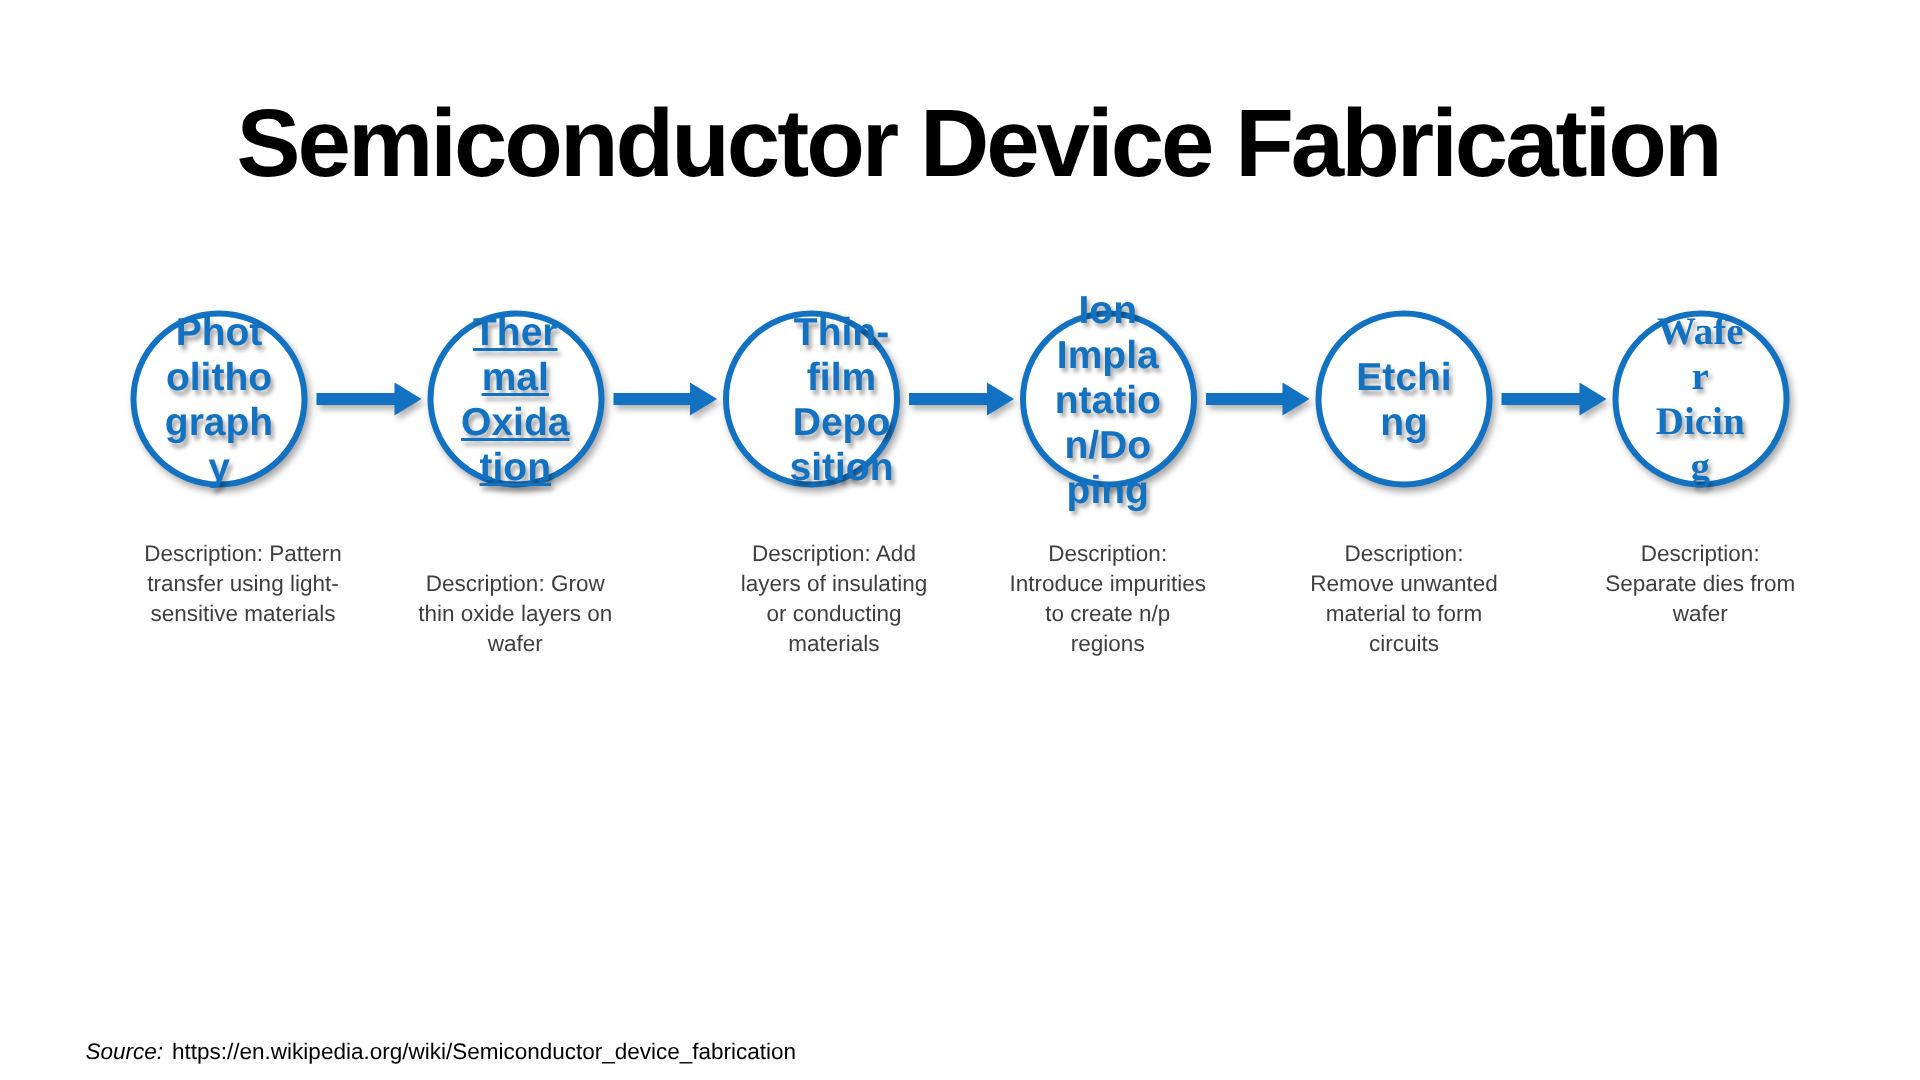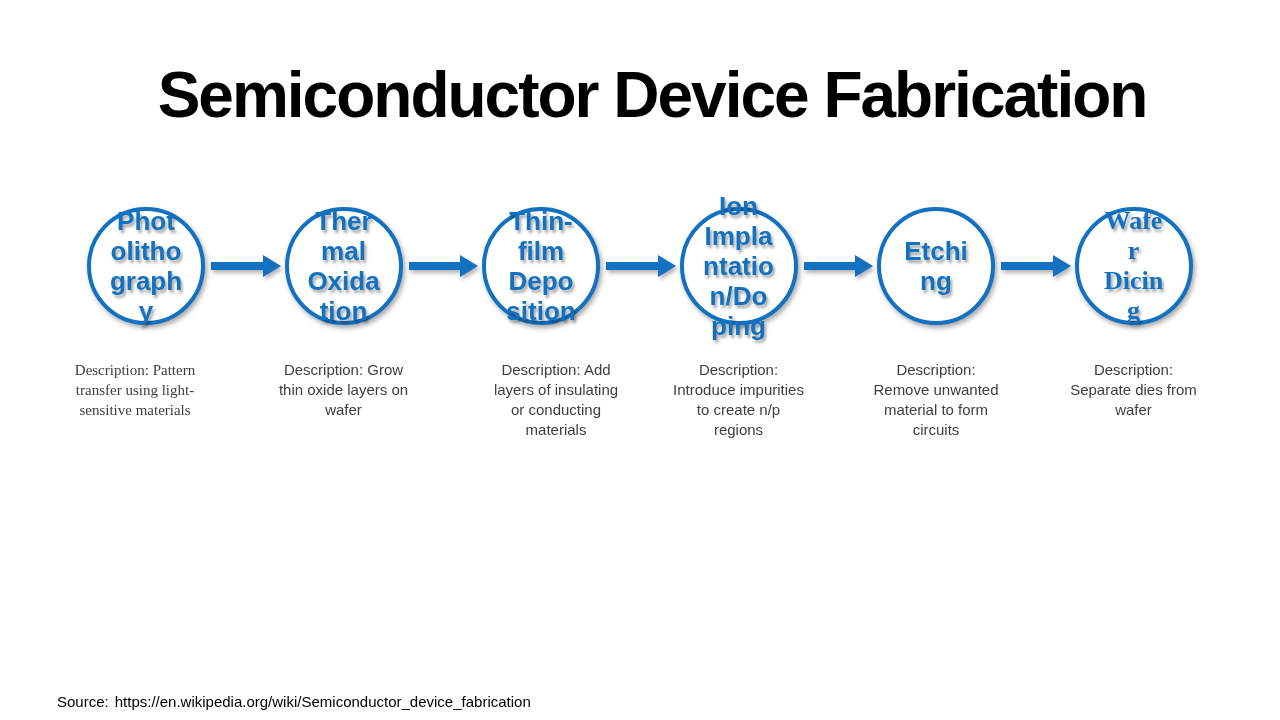--- a/index.html
+++ b/index.html
@@ -49,53 +49,53 @@
     position:absolute;right:0;top:0;width:0;height:0;
     border-top:11px solid transparent;
     border-bottom:11px solid transparent;
     border-left:18px solid var(--blue);
   }
 
   .source{
     position:absolute;left:57px;top:693px;
     font-size:15px;color:#000000;
   }
-  .source-label{margin-right:6px;}
+  .source-label{font-style:italic;margin-right:6px;}
 </style>
 </head>
 <body>
 
 <div class="slide">
   <h1 class="title">Semiconductor Device Fabrication</h1>
   <div class="flow" id="flow">
   <div class="step">
     <div class="circle" style="left: 87px;"></div>
     <div class="label" style="left: 81px; top: 206px;">Phot<br>olitho<br>graph<br>y</div>
-    <div class="desc" style="left: 43px; font-family: Liberation Serif, serif;">Description: Pattern<br>transfer using light-<br>sensitive materials</div>
+    <div class="desc" style="left: 70px;">Description: Pattern<br>transfer using light-<br>sensitive materials</div>
   </div>
 
   <div class="arrow" style="left: 211px; width: 69.5px;">
     <div class="arrow-line"></div>
     <div class="arrow-head"></div>
   </div>
 
   <div class="step">
     <div class="circle" style="left: 284.5px;"></div>
-    <div class="label" style="left: 278.5px; top: 206px;">Ther<br>mal<br>Oxida<br>tion</div>
-    <div class="desc" style="left: 251.5px;">Description: Grow<br>thin oxide layers on<br>wafer</div>
+    <div class="label" style="left: 278.5px; top: 206px; text-decoration: underline;">Ther<br>mal<br>Oxida<br>tion</div>
+    <div class="desc" style="left: 251.5px; margin-top: 20px;">Description: Grow<br>thin oxide layers on<br>wafer</div>
   </div>
 
   <div class="arrow" style="left: 408.5px; width: 69.5px;">
     <div class="arrow-line"></div>
     <div class="arrow-head"></div>
   </div>
 
   <div class="step">
     <div class="circle" style="left: 482px;"></div>
-    <div class="label" style="left: 476px; top: 206px;">Thin-<br>film<br>Depo<br>sition</div>
+    <div class="label" style="left: 496px; top: 206px;">Thin-<br>film<br>Depo<br>sition</div>
     <div class="desc" style="left: 464px;">Description: Add<br>layers of insulating<br>or conducting<br>materials</div>
   </div>
 
   <div class="arrow" style="left: 606px; width: 69.5px;">
     <div class="arrow-line"></div>
     <div class="arrow-head"></div>
   </div>
 
   <div class="step">
     <div class="circle" style="left: 679.5px;"></div>

